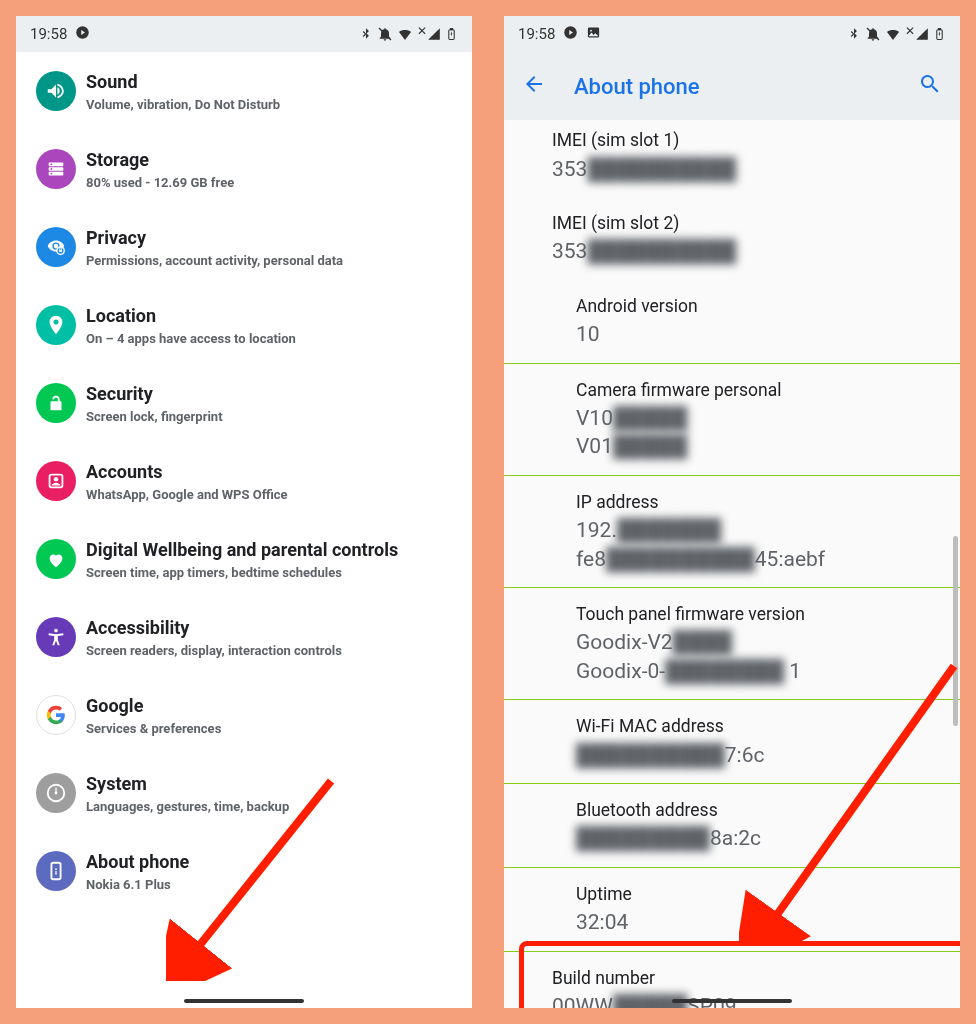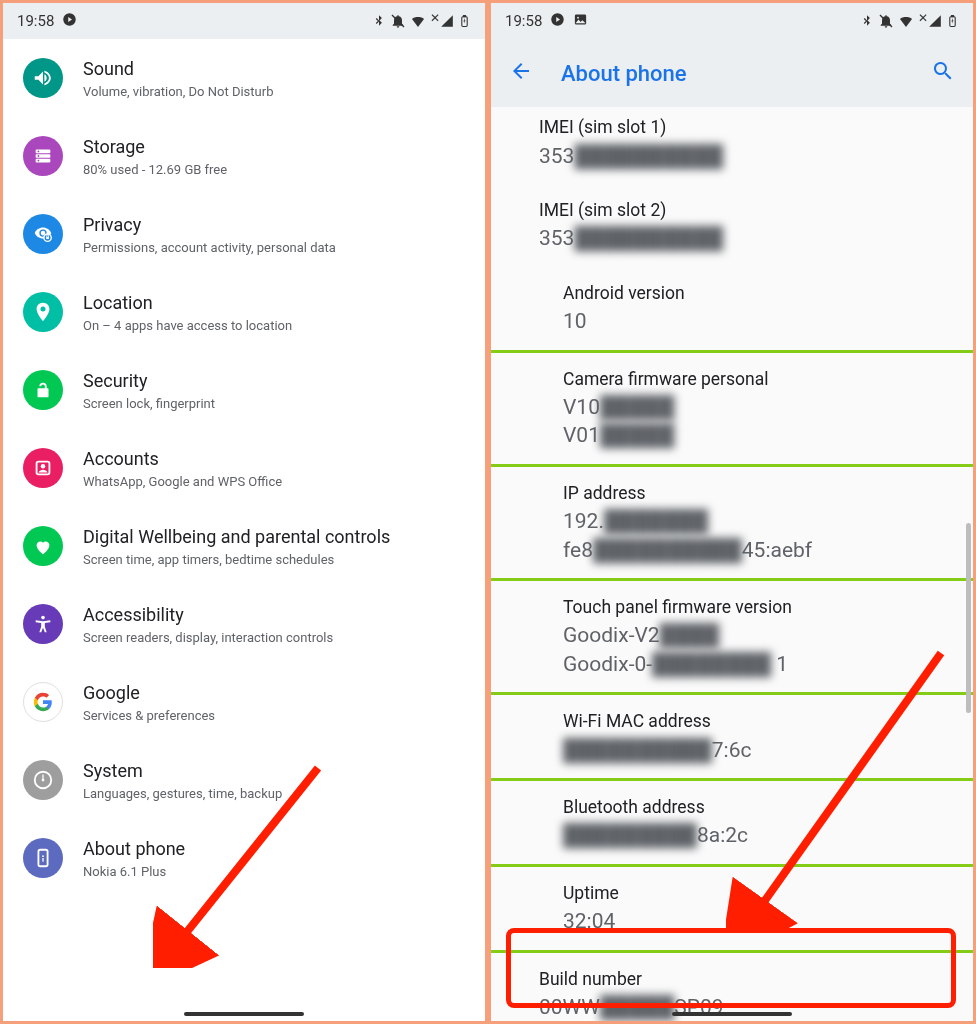--- a/index.html
+++ b/index.html
@@ -7,21 +7,21 @@
     font-family: Roboto, "Helvetica Neue", Arial, sans-serif;
     background: #f5a07a;
     width: 976px;
     height: 1024px;
     display: flex;
     position: relative;
   }
   .phone {
     flex: 1;
     background: #fff;
-    margin: 3px;
+    margin: 16px;
     overflow: hidden;
     position: relative;
   }
   .phone-right { background: #fafafa; }
   .status-bar {
     height: 36px;
     background: #eceff1;
     display: flex;
     align-items: center;
     padding: 0 14px;
@@ -38,42 +38,43 @@
     padding: 0 18px;
     gap: 28px;
   }
   .app-bar-title { color: #1a73e8; font-size: 22px; font-weight: 500; }
   .app-bar .search { margin-left: auto; }
   .list { }
   .item {
     display: flex;
     align-items: center;
     padding: 14px 20px 14px 20px;
-    gap: 20px;
+    gap: 10px;
     min-height: 78px;
+    font-weight: bold;
   }
   .item-icon {
     width: 40px;
     height: 40px;
     border-radius: 50%;
     display: flex;
     align-items: center;
     justify-content: center;
     flex-shrink: 0;
     color: #fff;
   }
   .item-icon svg { width: 22px; height: 22px; }
   .item-texts { flex: 1; padding-top:2px; }
   .item-title { font-size: 18px; color: #202124; line-height: 1.35; }
   .item-sub { font-size: 13px; color: #5f6368; line-height: 1.35; margin-top: 2px; }
 
   .info-list { }
   .info-item {
     padding: 14px 0 14px 72px;
-    border-bottom: 3px solid #84cc16;
+    border-bottom: 1px solid #84cc16;
   }
   .info-item.no-border { border-bottom: none; padding-left: 48px; }
   .info-title { font-size: 17.5px; color: #202124; line-height:1.4; }
   .info-sub { font-size: 21px; color: #5f6368; line-height: 1.35; margin-top: 2px; }
   .blurred { filter: blur(4px); display:inline-block; }
 
   .highlight-box {
     position: absolute;
     border: 5px solid #ff1f00;
     border-radius: 8px;

